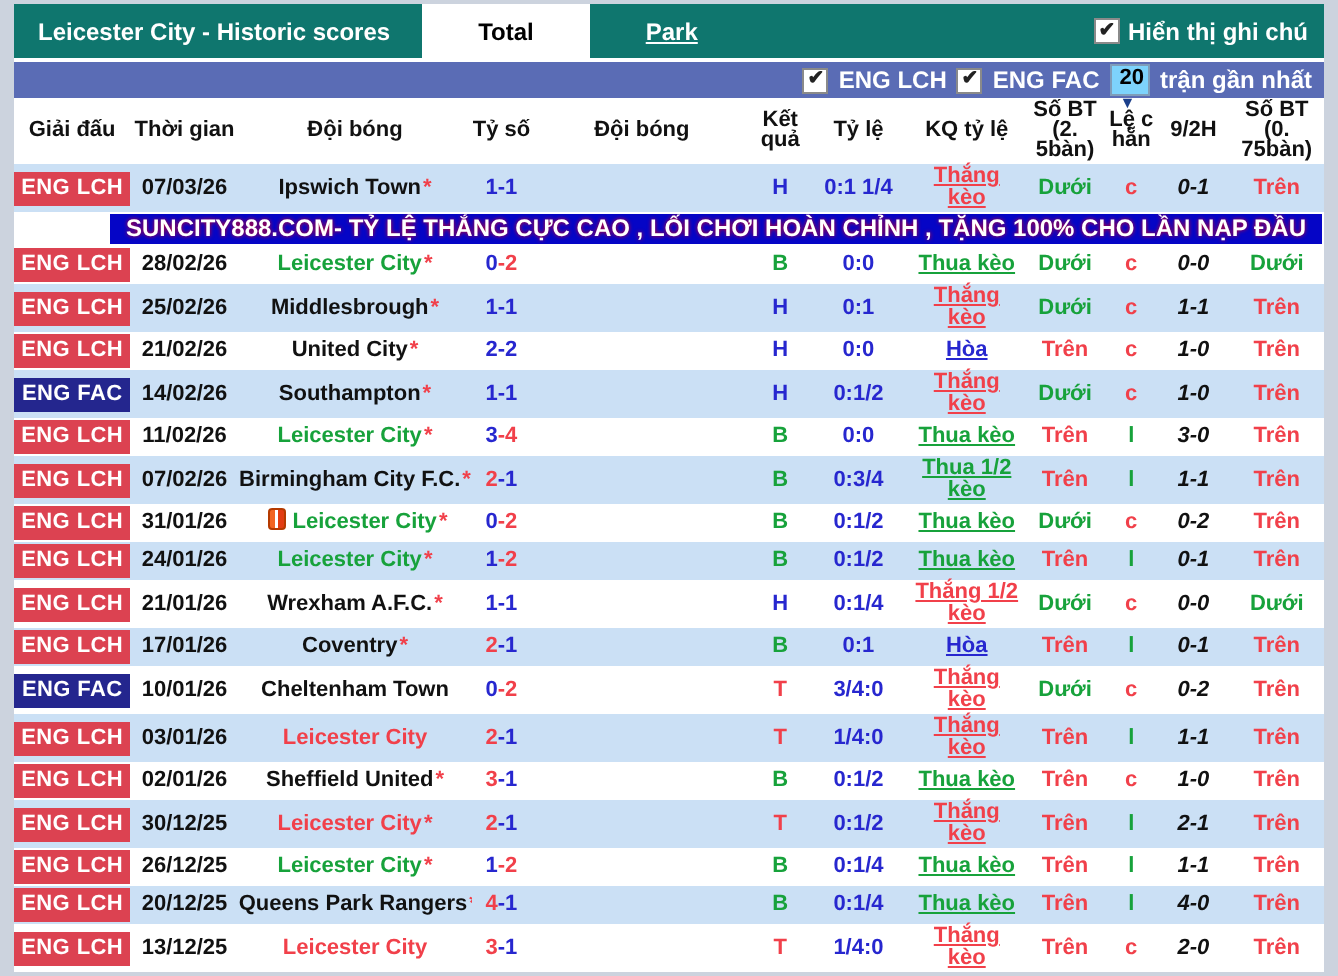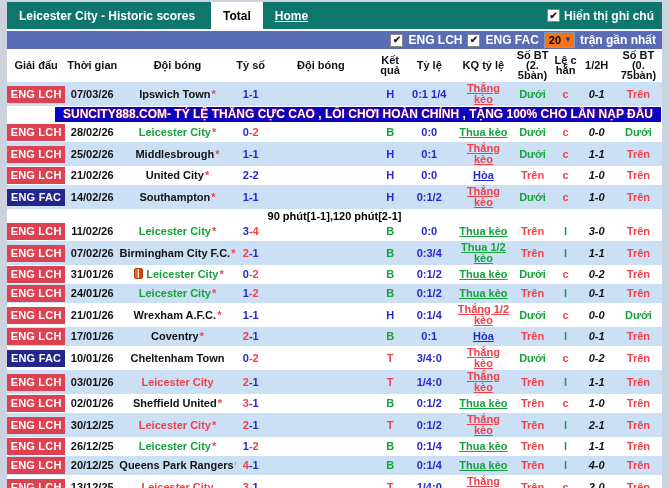--- a/index.html
+++ b/index.html
@@ -7,29 +7,29 @@
     width:669px;height:488px;overflow:hidden;
     background:#ccd3de;
     font-family:"Liberation Sans",sans-serif;
     -webkit-font-smoothing:antialiased;
   }
   .page{width:655px;margin:2px 0 0 7px;background:#fff;}
 
   
   .titlebar{background:#0f766e;height:27px;display:flex;align-items:stretch;color:#fff;font-weight:bold;font-size:12px;}
   .titlebar .title{align-self:center;padding:0 16px 0 12px;white-space:nowrap;}
-  .tab{display:flex;align-items:center;padding:0 12px;cursor:pointer;white-space:nowrap;}
+  .tab{display:flex;align-items:center;padding:0 28px;cursor:pointer;white-space:nowrap;}
   .tab.active{background:#fff;color:#000;}
   .tab.link{text-decoration:underline;}
   .titlebar-right{margin-left:auto;display:flex;align-items:center;gap:4px;padding-right:8px;white-space:nowrap;}
 
   
   .filterbar{background:#5a6cb5;height:18px;margin-top:2px;display:flex;align-items:center;justify-content:flex-end;gap:5px;color:#fff;font-weight:bold;font-size:12px;padding-right:6px;}
   .checkbox{width:11px;height:11px;background:#fff;border:1px solid #8a8a8a;display:inline-flex;align-items:center;justify-content:center;font-size:10px;line-height:1;color:#222;box-sizing:content-box;}
-  .select{background:#f97316;color:#000;border:1px solid #7f9db9;height:14px;display:inline-flex;align-items:center;gap:3px;padding:0 2px 0 4px;font-size:11px;cursor:pointer;}
+  .select{background:#7dd3fc;color:#000;border:1px solid #7f9db9;height:14px;display:inline-flex;align-items:flex-start;gap:3px;padding:0 2px 0 4px;font-size:11px;cursor:pointer;flex-direction:column;}
   .select .arrow{color:#1b3f8b;font-size:8px;line-height:1;}
 
   
   table{border-collapse:collapse;width:655px;table-layout:fixed;font-weight:bold;font-size:11px;color:#111;}
   th{font-size:11px;line-height:10px;padding:1px 0 2px;white-space:pre-line;text-align:center;font-weight:bold;background:#fff;}
   td{text-align:center;vertical-align:middle;padding:0;line-height:17px;}
   tr.match-row{height:19px;}
   tr.shaded td{background:#cbe0f5;}
   td.c-league{padding:0;}
   .badge{display:block;height:17px;line-height:17px;margin:1px 0;color:#fff;font-size:11px;letter-spacing:.2px;}
@@ -59,21 +59,21 @@
   tr.note-row td{background:#fff;height:13px;line-height:12px;font-size:11px;color:#000;}
 </style>
 </head>
 <body>
 
 <div class="page">
 
   <div class="titlebar">
     <span class="title">Leicester City - Historic scores</span>
     <span class="tab active">Total</span>
-    <span class="tab link">Home</span>
+    <span class="tab link">Park</span>
     <span class="titlebar-right">
       <span class="checkbox">✔</span>
       <span>Hiển thị ghi chú</span>
     </span>
   </div>
 
   <div class="filterbar">
     <span class="checkbox">✔</span>
     <span>ENG LCH</span>
     <span class="checkbox">✔</span>
@@ -108,21 +108,21 @@
           <th>Tỷ số</th>
           <th>Đội bóng</th>
           <th>Kết
 quả</th>
           <th>Tỷ lệ</th>
           <th>KQ tỷ lệ</th>
           <th>Số BT (2.
 5bàn)</th>
           <th>Lệ c
 hẵn</th>
-          <th>1/2H</th>
+          <th>9/2H</th>
           <th>Số BT (0.
 75bàn)</th>
         </tr>
     </thead>
     <tbody>
         <tr class="match-row shaded">
     <td class="c-league">
             <span class="badge badge-red">ENG LCH</span>
           </td>
     <td class="c-date">07/03/26</td>
@@ -199,23 +199,20 @@
     <td class="c-score"><span class="c-blue">1</span><span class="c-blue">-1</span></td>
     <td class="c-team t2"></td>
     <td class="c-res c-blue">H</td>
     <td class="c-odds c-blue">0:1/2</td>
     <td class="c-kq c-red">Thắng kèo</td>
     <td class="c-bt25 c-green">Dưới</td>
     <td class="c-eo c-red">c</td>
     <td class="c-half half">1-0</td>
     <td class="c-bt075 c-red">Trên</td>
   </tr>
-        <tr class="note-row">
-    <td colspan="12">90 phút[1-1],120 phút[2-1]</td>
-  </tr>
         <tr class="match-row">
     <td class="c-league">
             <span class="badge badge-red">ENG LCH</span>
           </td>
     <td class="c-date">11/02/26</td>
     <td class="c-team t1"><span class="tc-green">Leicester City</span><span class="star">*</span></td>
     <td class="c-score"><span class="c-blue">3</span><span class="c-red">-4</span></td>
     <td class="c-team t2"></td>
     <td class="c-res c-green">B</td>
     <td class="c-odds c-blue">0:0</td>

